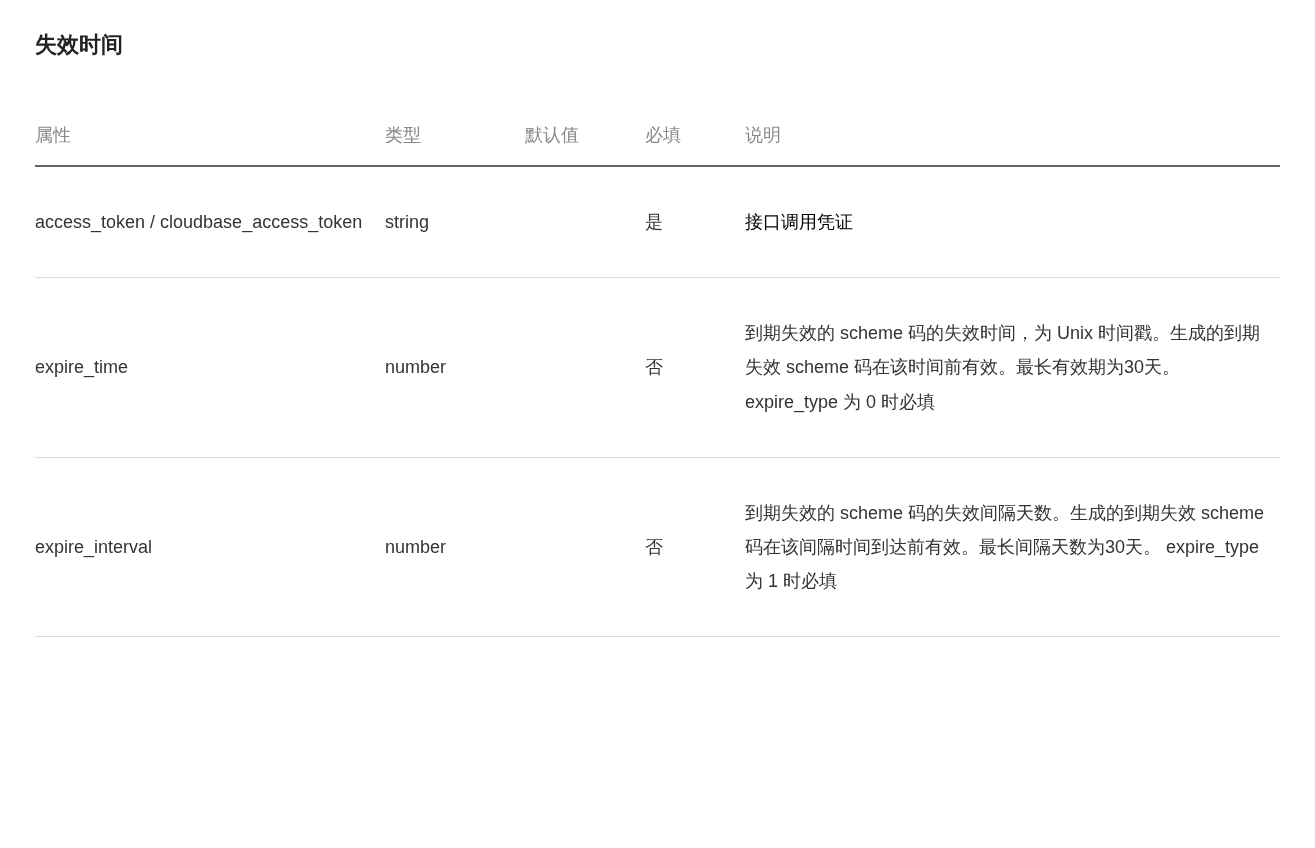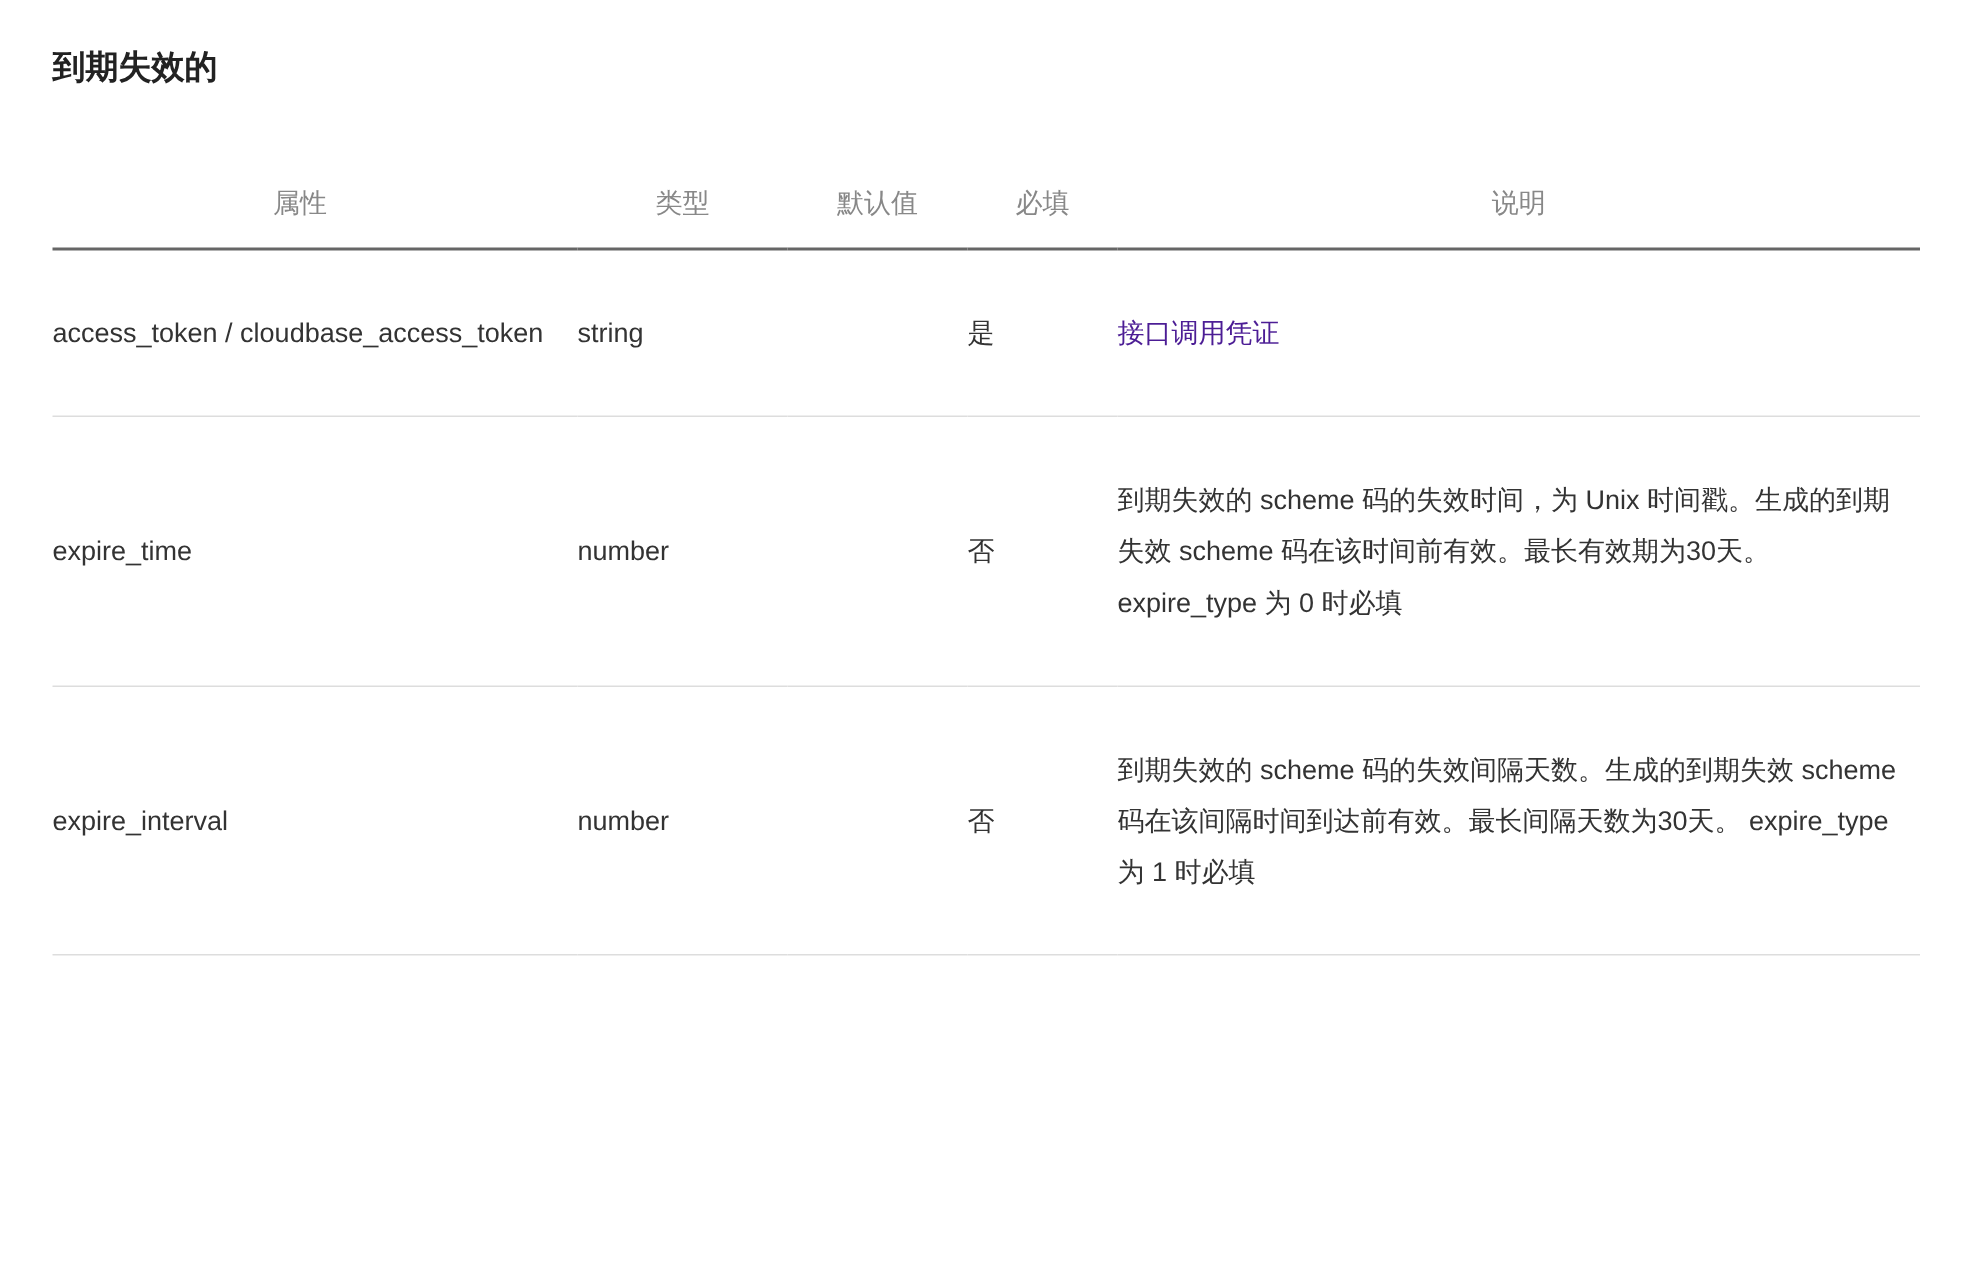--- a/index.html
+++ b/index.html
@@ -19,21 +19,21 @@
       font-size: 22px;
       font-weight: bold;
       color: #222;
       margin-bottom: 45px;
     }
     table {
       width: 100%;
       border-collapse: collapse;
     }
     thead th {
-      text-align: center;
+      text-align: left;
       font-weight: normal;
       color: #888;
       font-size: 18px;
       padding: 18px 0;
       border-bottom: 2px solid #666;
     }
     tbody td {
       padding: 38px 0;
       border-bottom: 1px solid #ddd;
       font-size: 18px;
@@ -43,28 +43,28 @@
     }
     tbody td.desc {
       padding-right: 10px;
     }
     .col-attr { width: 350px; padding-right: 20px; }
     .col-type { width: 140px; }
     .col-default { width: 120px; }
     .col-required { width: 100px; }
     .col-desc { }
     a.link {
-      color: #4c1d95;
+      color: #000000;
       text-decoration: none;
     }
   </style>
 </head>
 <body>
 
-<h2 class="section-title">到期失效的</h2>
+<h2 class="section-title">失效时间</h2>
 
 <table>
   <thead>
     <tr>
       <th class="col-attr">属性</th>
       <th class="col-type">类型</th>
       <th class="col-default">默认值</th>
       <th class="col-required">必填</th>
       <th class="col-desc">说明</th>
     </tr>

